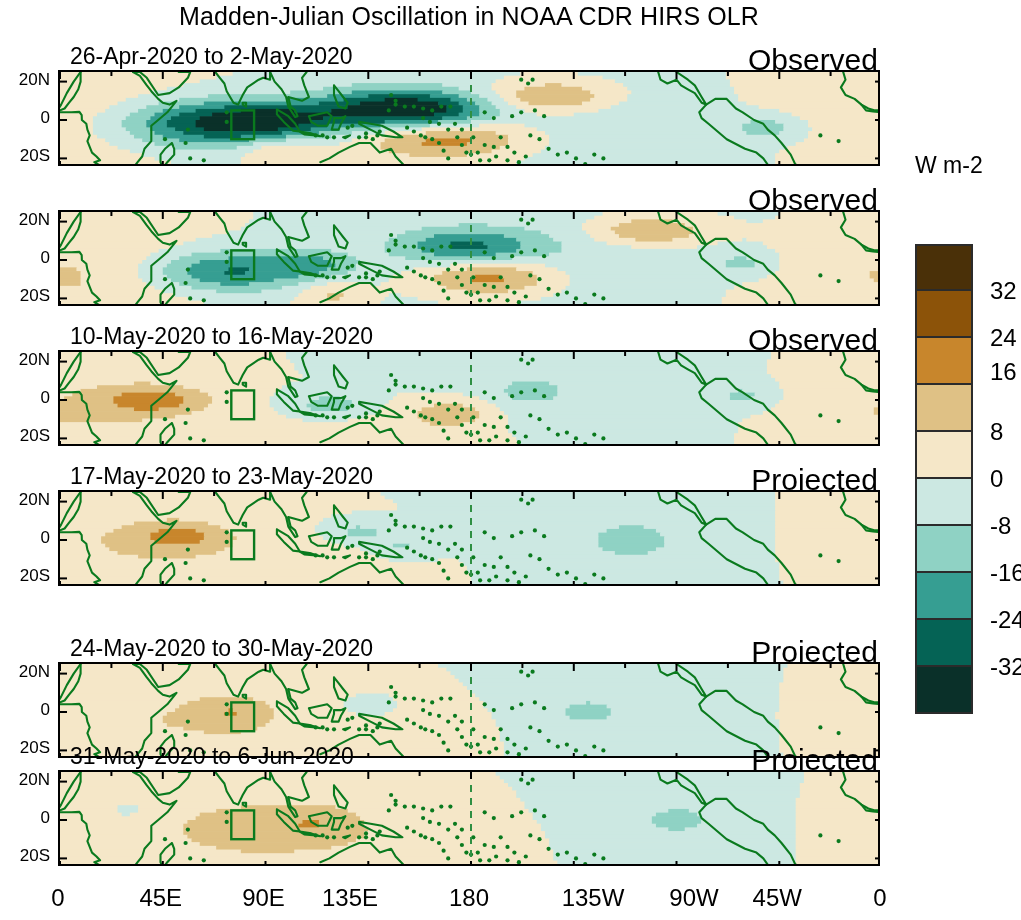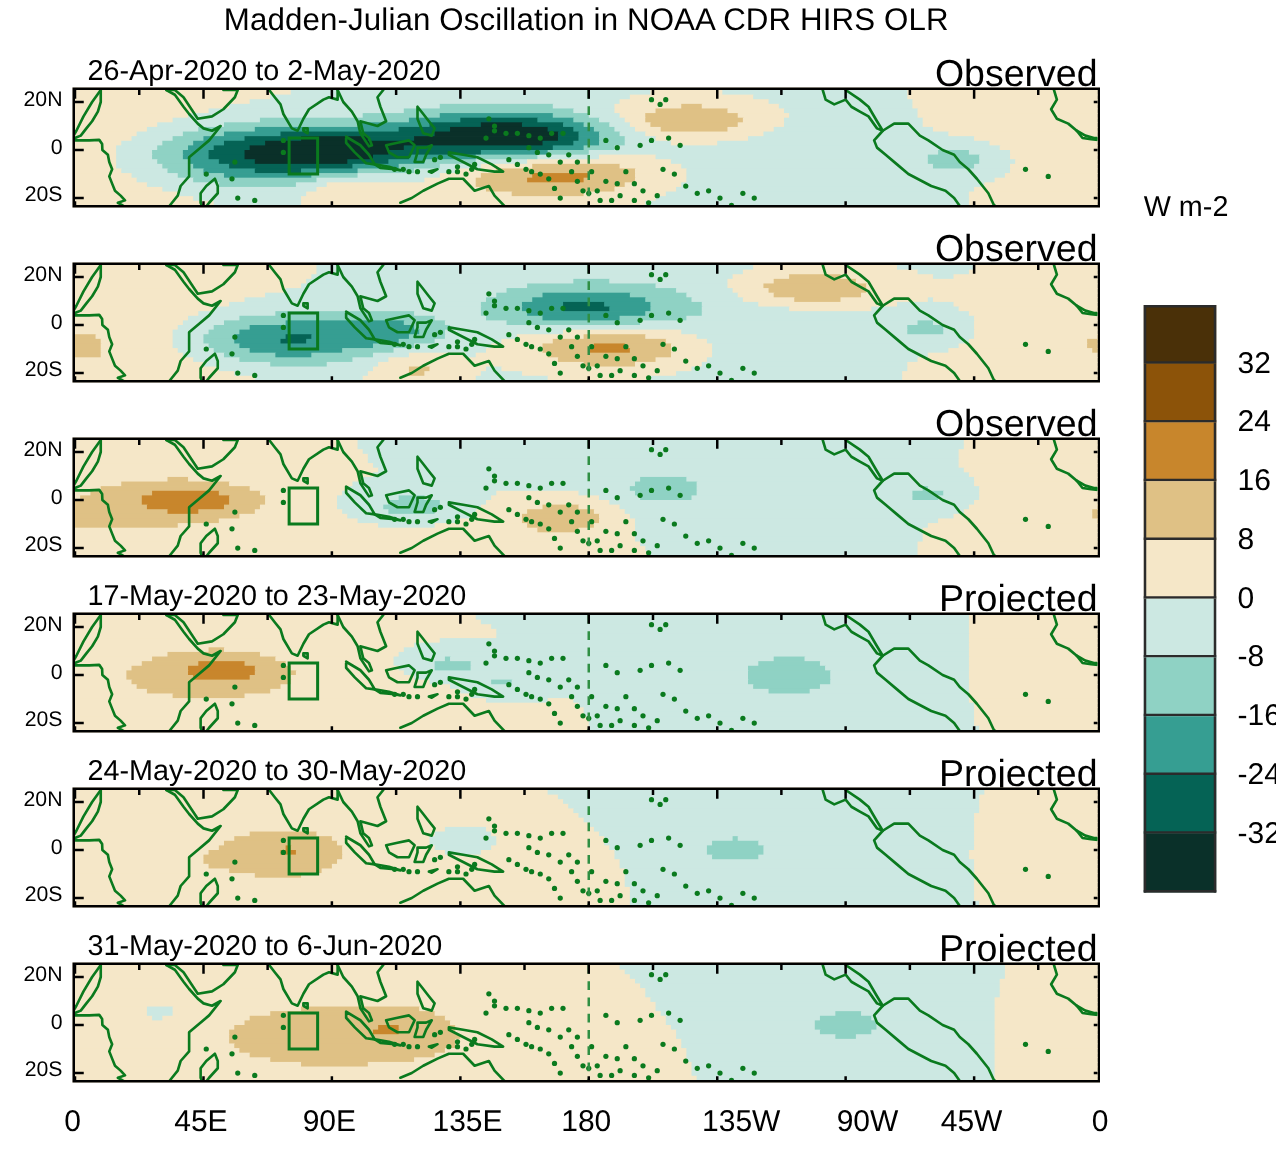--- a/index.html
+++ b/index.html
@@ -878,20 +878,21 @@
             <line x1="822" y1="86.4" x2="815" y2="86.4" stroke="#000" stroke-width="2"></line>
           </g>
         </svg>
       </div>
       <div class="ylab" style="top: 9.6px;">20N</div>
       <div class="ylab" style="top: 48px;">0</div>
       <div class="ylab" style="top: 86.4px;">20S</div>
     </div>
     <div class="panel" style="left: 58px; top: 350px; width: 822px; height: 96px;">
       <div class="panel-head">
+        <div class="ptitle">10-May-2020 to 16-May-2020</div>
         <div class="pstatus">Observed</div>
       </div>
       <div class="mapbox" style="width: 822px; height: 96px;">
         <svg width="822" height="96" viewBox="0 0 822 96">
           <g>
             <rect x="0.00" y="0.00" width="226.65" height="4.29" fill="#f5e7c8"></rect>
             <rect x="226.05" y="0.00" width="485.58" height="4.29" fill="#cce8e2"></rect>
             <rect x="711.03" y="0.00" width="111.57" height="4.29" fill="#f5e7c8"></rect>
             <rect x="0.00" y="3.69" width="226.65" height="4.29" fill="#f5e7c8"></rect>
             <rect x="226.05" y="3.69" width="485.58" height="4.29" fill="#cce8e2"></rect>
@@ -1497,21 +1498,21 @@
             <line x1="822" y1="48.0" x2="815" y2="48.0" stroke="#000" stroke-width="2"></line>
             <line x1="0" y1="86.4" x2="7" y2="86.4" stroke="#000" stroke-width="2"></line>
             <line x1="822" y1="86.4" x2="815" y2="86.4" stroke="#000" stroke-width="2"></line>
           </g>
         </svg>
       </div>
       <div class="ylab" style="top: 9.6px;">20N</div>
       <div class="ylab" style="top: 48px;">0</div>
       <div class="ylab" style="top: 86.4px;">20S</div>
     </div>
-    <div class="panel" style="left: 58px; top: 630px; width: 822px; height: 96px;">
+    <div class="panel" style="left: 58px; top: 662px; width: 822px; height: 96px;">
       <div class="panel-head">
         <div class="ptitle">24-May-2020 to 30-May-2020</div>
         <div class="pstatus">Projected</div>
       </div>
       <div class="mapbox" style="width: 822px; height: 96px;">
         <svg width="822" height="96" viewBox="0 0 822 96">
           <g>
             <rect x="0.00" y="0.00" width="378.72" height="4.29" fill="#f5e7c8"></rect>
             <rect x="378.12" y="0.00" width="349.95" height="4.29" fill="#cce8e2"></rect>
             <rect x="727.47" y="0.00" width="95.13" height="4.29" fill="#f5e7c8"></rect>
@@ -2081,21 +2082,21 @@
       <div class="ylab" style="top: 9.6px;">20N</div>
       <div class="ylab" style="top: 48px;">0</div>
       <div class="ylab" style="top: 86.4px;">20S</div>
     </div>
   </div>
 
 <div id="xaxis">
     <div class="xtick" style="left: 0px;">0</div>
     <div class="xtick" style="left: 102.75px;">45E</div>
     <div class="xtick" style="left: 205.5px;">90E</div>
-    <div class="xtick" style="left: 316px;">135E</div>
+    <div class="xtick" style="left: 292px;">135E</div>
     <div class="xtick" style="left: 411px;">180</div>
     <div class="xtick" style="left: 535px;">135W</div>
     <div class="xtick" style="left: 636px;">90W</div>
     <div class="xtick" style="left: 719.25px;">45W</div>
     <div class="xtick" style="left: 822px;">0</div>
   </div>
 
 <div id="cbunit">W m-2</div>
 <div id="cbwrap">
     <div class="cbcell first cbsep" style="background: rgb(74, 48, 8);"></div>
@@ -2103,20 +2104,20 @@
     <div class="cbcell cbsep" style="background: rgb(200, 134, 44);"></div>
     <div class="cbcell cbsep" style="background: rgb(223, 193, 133);"></div>
     <div class="cbcell cbsep" style="background: rgb(245, 231, 200);"></div>
     <div class="cbcell cbsep" style="background: rgb(204, 232, 226);"></div>
     <div class="cbcell cbsep" style="background: rgb(143, 210, 196);"></div>
     <div class="cbcell cbsep" style="background: rgb(54, 158, 146);"></div>
     <div class="cbcell cbsep" style="background: rgb(5, 99, 85);"></div>
     <div class="cbcell last cbsep" style="background: rgb(10, 48, 41);"></div>
     <div class="cblab" style="top: 47px;">32</div>
     <div class="cblab" style="top: 94px;">24</div>
-    <div class="cblab" style="top: 141px;">16</div>
+    <div class="cblab" style="top: 128px;">16</div>
     <div class="cblab" style="top: 188px;">8</div>
     <div class="cblab" style="top: 235px;">0</div>
     <div class="cblab" style="top: 282px;">-8</div>
     <div class="cblab" style="top: 329px;">-16</div>
     <div class="cblab" style="top: 376px;">-24</div>
     <div class="cblab" style="top: 423px;">-32</div>
   </div>
 
 </body></html>

